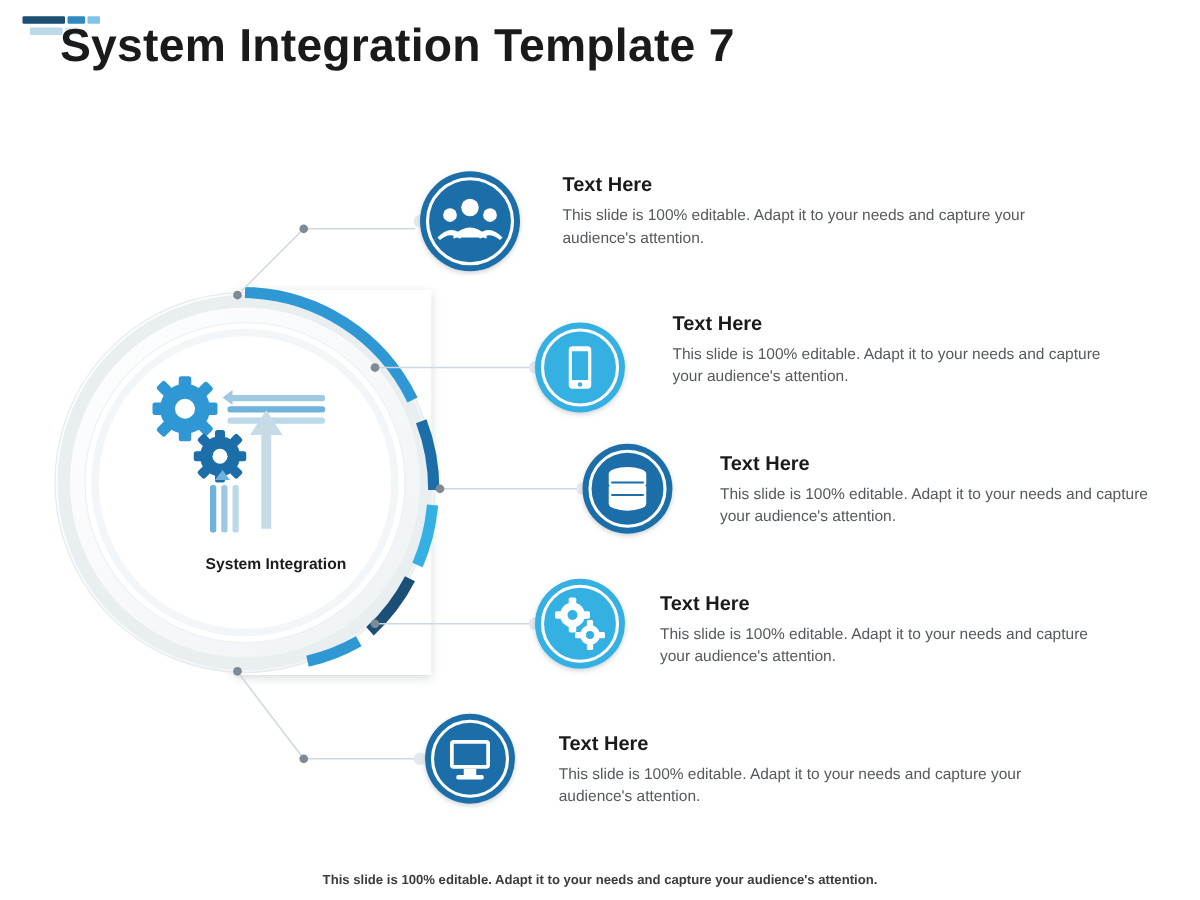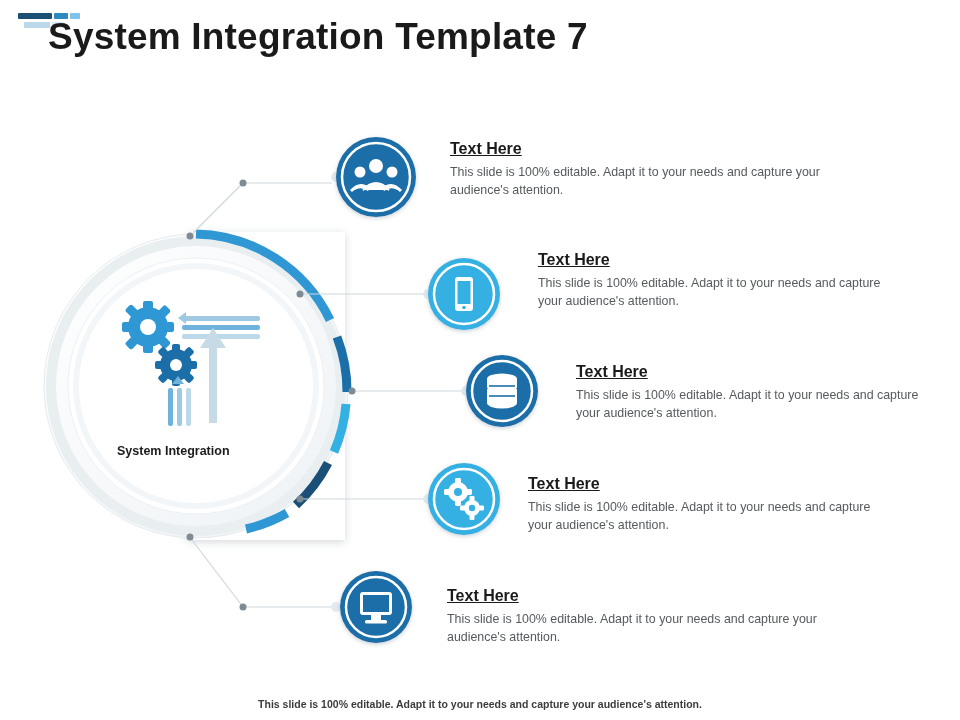--- a/index.html
+++ b/index.html
@@ -59,37 +59,36 @@
     width: 960px;
     height: 720px;
   }
 
   
   .hub-label {
     position: absolute;
     left: 117px;
     top: 444px;
     width: 160px;
-    text-align: left;
+    text-align: right;
     font-size: 12.5px;
     font-weight: bold;
     color: #1c1c1c;
   }
 
   
   .item {
     position: absolute;
   }
   .item-title {
     font-size: 16px;
     font-weight: bold;
     color: #1a1a1a;
     margin: 0 0 6px 0;
     line-height: 1.1;
-    text-decoration: underline;
   }
   .item-body {
     font-size: 12.4px;
     color: #555a5e;
     line-height: 1.45;
     margin: 0;
   }
 
   
   .footer {

